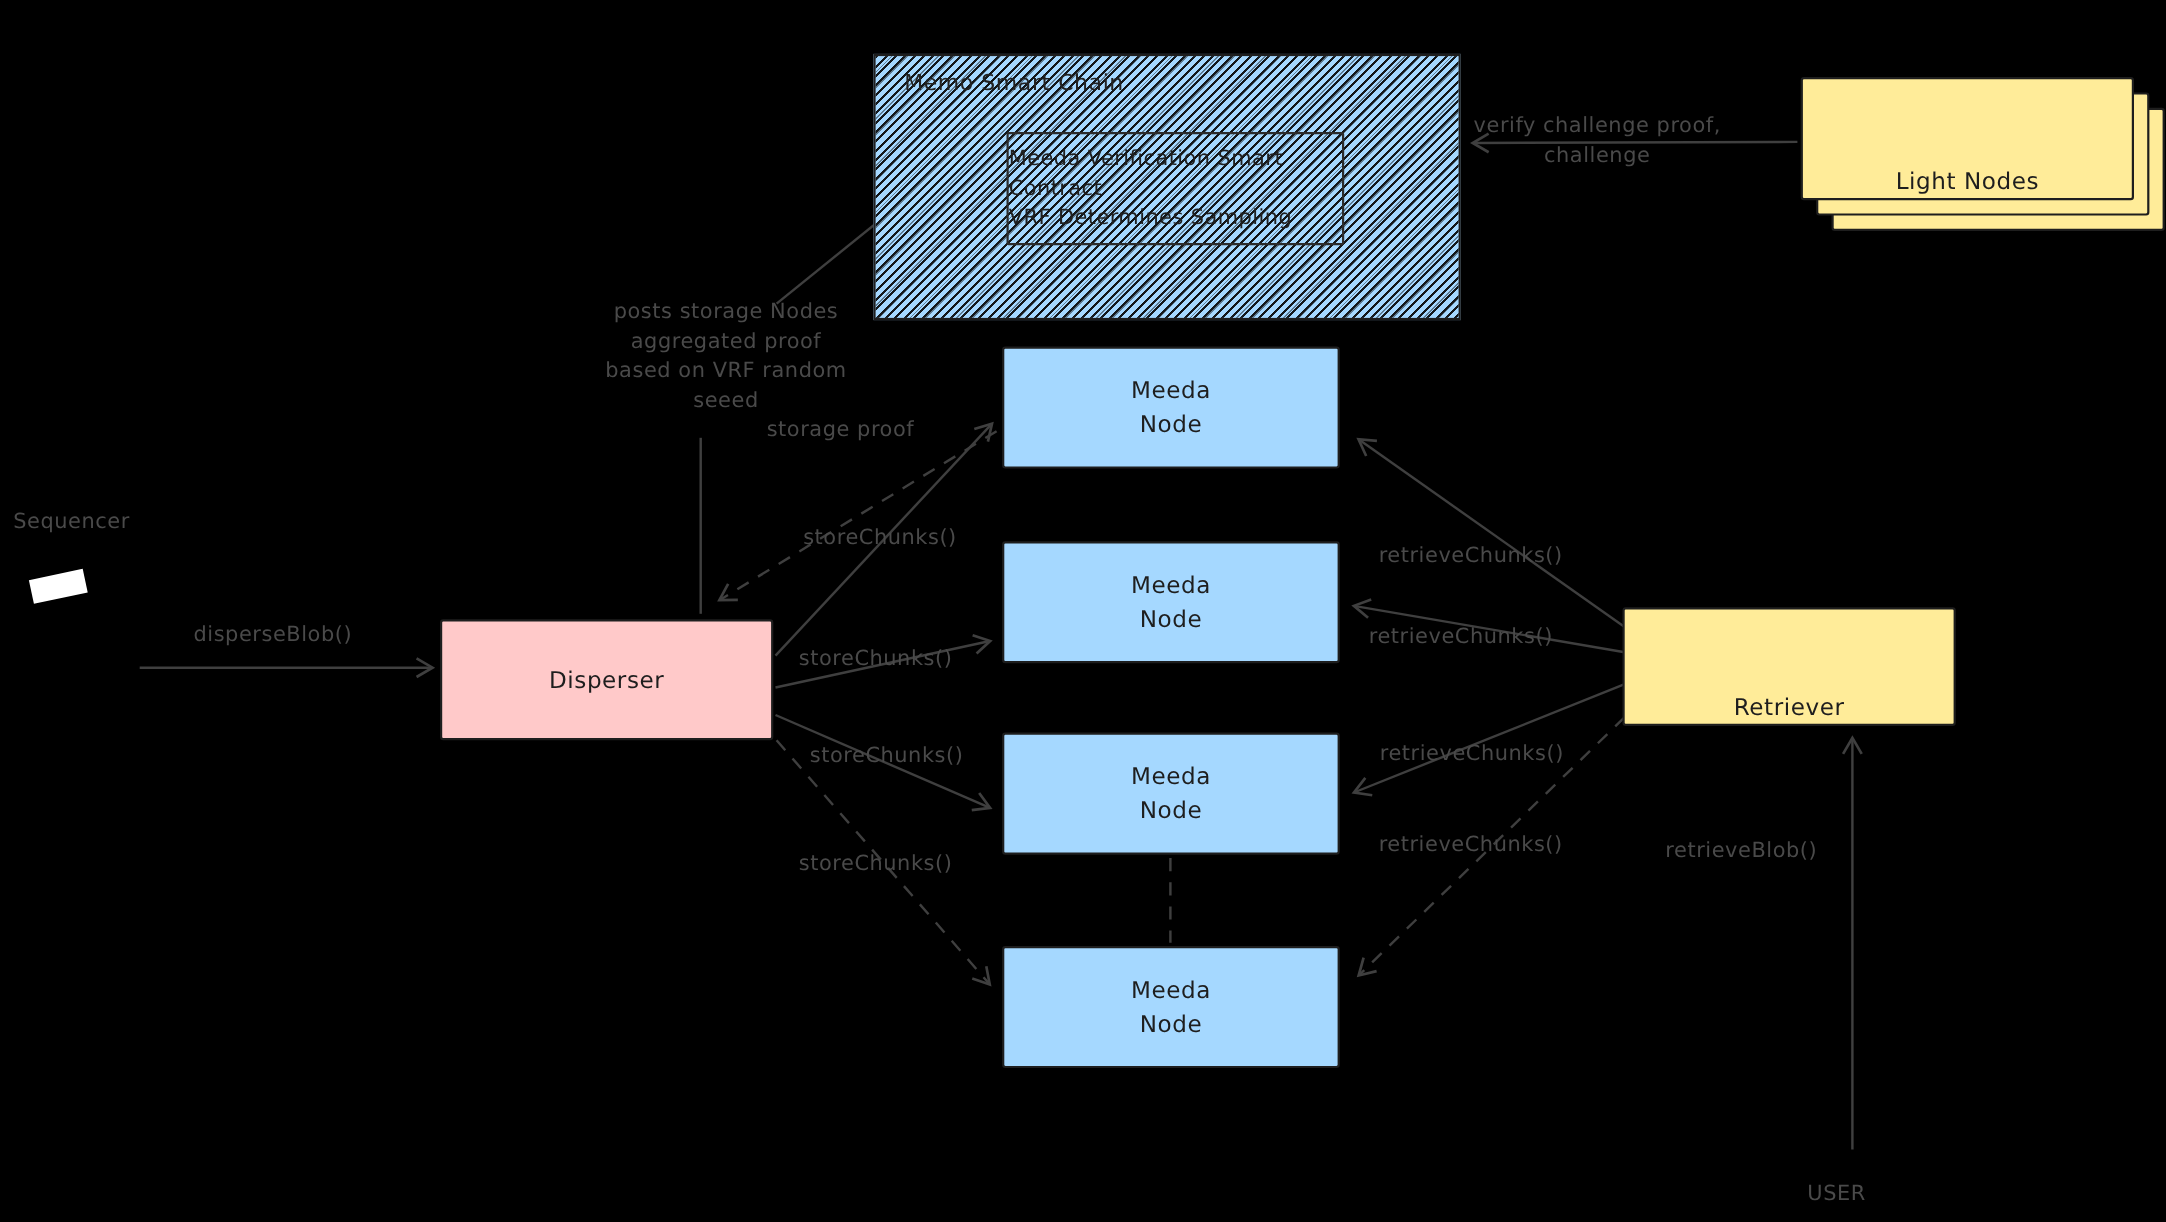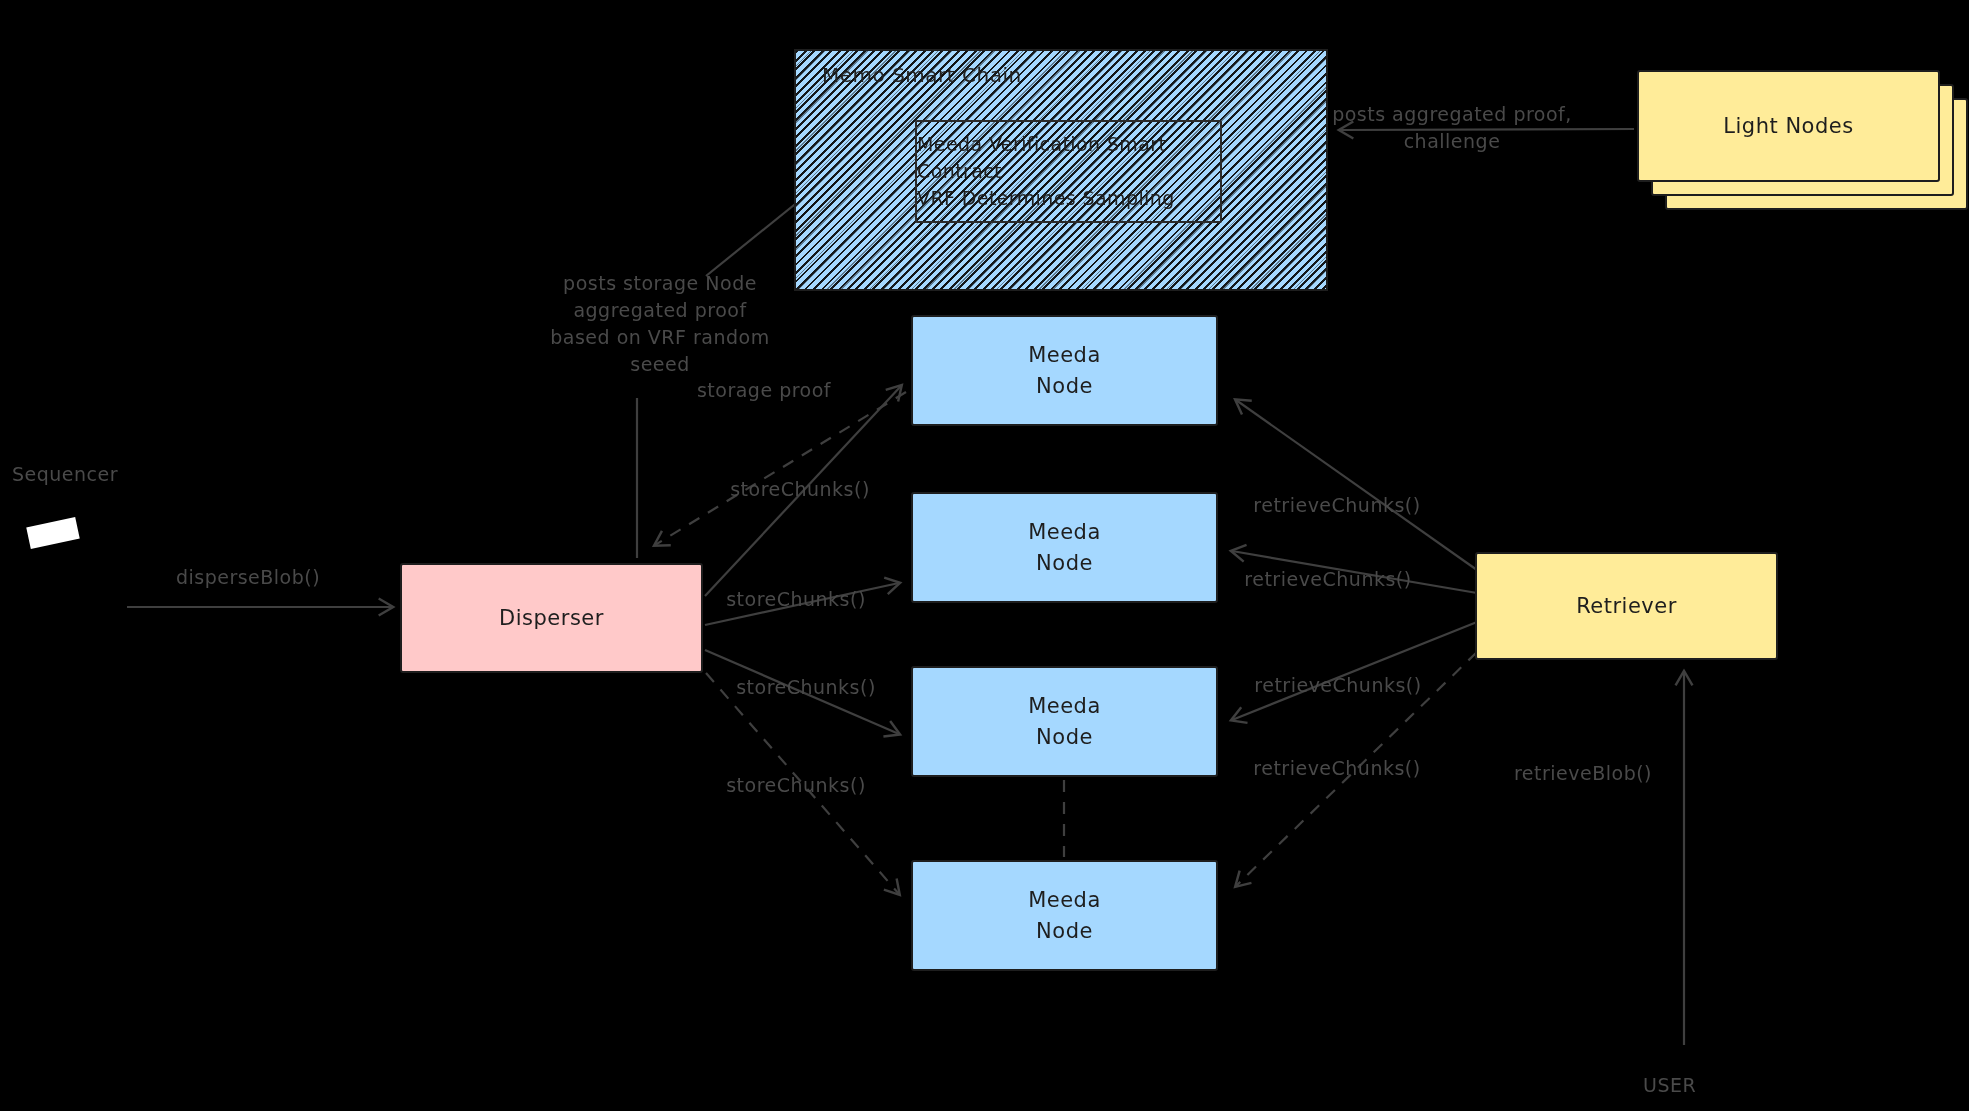--- a/index.html
+++ b/index.html
@@ -17,21 +17,21 @@
     border-radius:3px;
     display:flex;align-items:center;justify-content:center;
     flex-direction:column;
     color:var(--border,#1e1e1e);
     font-size:21px;letter-spacing:.5px;
     text-align:center;line-height:1.45;
     box-sizing:border-box;
   }
   .blue{background:var(--blue,#A5D8FF);}
   .pink{background:var(--pink,#FFC9C9);}
-  .yellow{background:var(--yellow,#FFEC99);}
+  .yellow{background:var(--yellow,#FFEC99);justify-content:flex-end;}
   .chain{
     left:794px;top:9px;width:534px;height:242px;
     position:absolute;border:2.5px solid var(--border,#1e1e1e);
     box-sizing:border-box;
     background-color:var(--blue,#A5D8FF);
     background-image:
       repeating-linear-gradient(135deg, rgba(8,8,8,.92) 0 2px, transparent 2px 6px),
       repeating-linear-gradient(135deg, rgba(8,8,8,.45) 0 1px, transparent 1px 10px);
     margin-top: 40px;
   }
@@ -138,26 +138,26 @@
   <div class="box yellow" style="left:1475px;top:552px;width:303px;height:108px;">
     <span>Retriever</span>
   </div>
 
   <div class="lbl" style="left:12px;top:463px;">Sequencer</div>
   <div class="seq-shape"></div>
 
   <div class="lbl" style="left:1643px;top:1074px;">USER</div>
 
   <div class="lbl center multi" style="left:1452px;top:101px;">
-    <div>posts aggregated proof,</div>
+    <div>verify challenge proof,</div>
     <div>challenge</div>
   </div>
 
   <div class="lbl center multi" style="left:660px;top:270px;">
-    <div>posts storage Node</div>
+    <div>posts storage Nodes</div>
     <div>aggregated proof</div>
     <div>based on VRF random</div>
     <div>seeed</div>
   </div>
 
   <div class="lbl center" style="left:248px;top:566px;">disperseBlob()</div>
 
   <div class="lbl center" style="left:764px;top:379px;">storage proof</div>
 
   <div class="lbl center" style="left:800px;top:478px;">storeChunks()</div>

